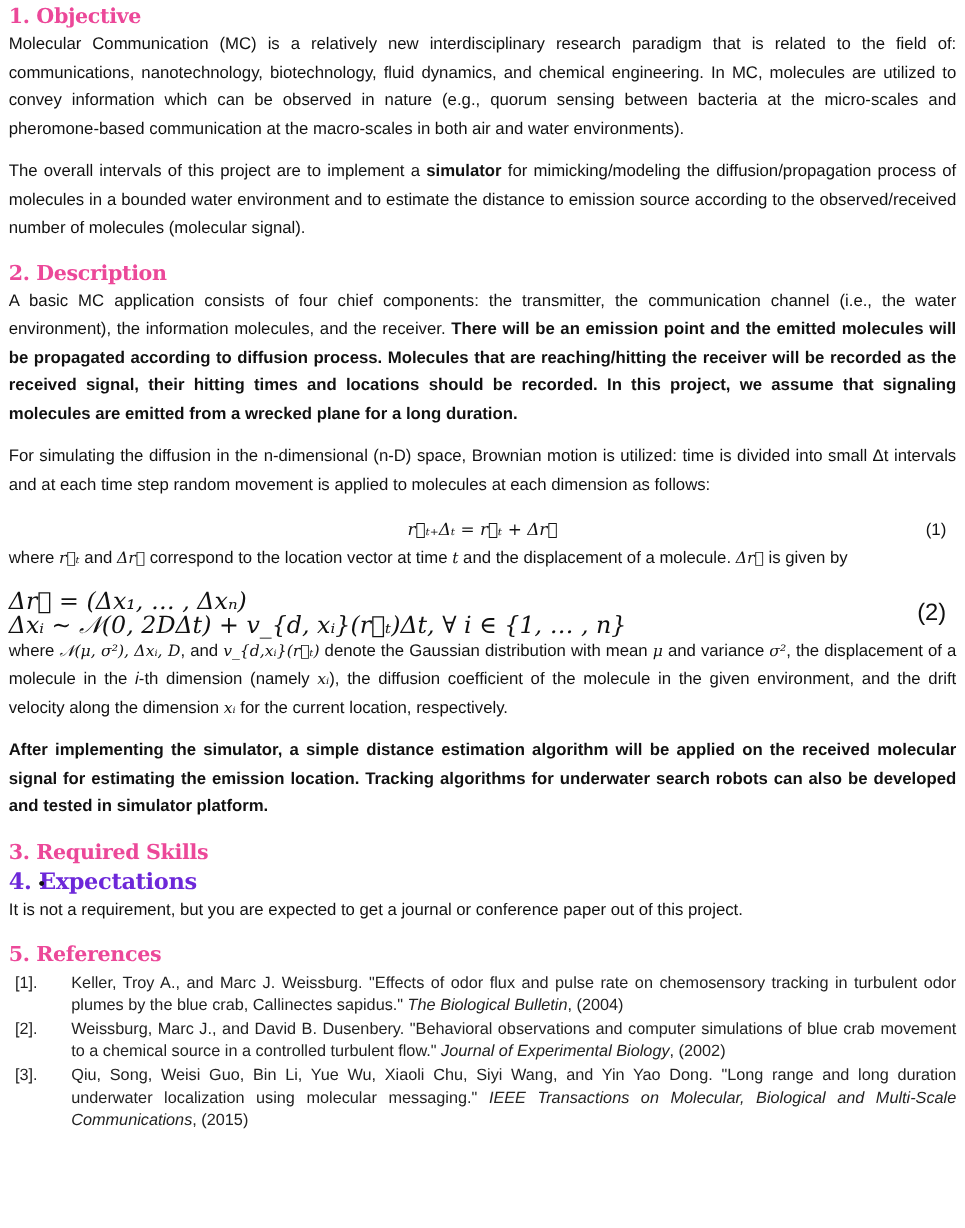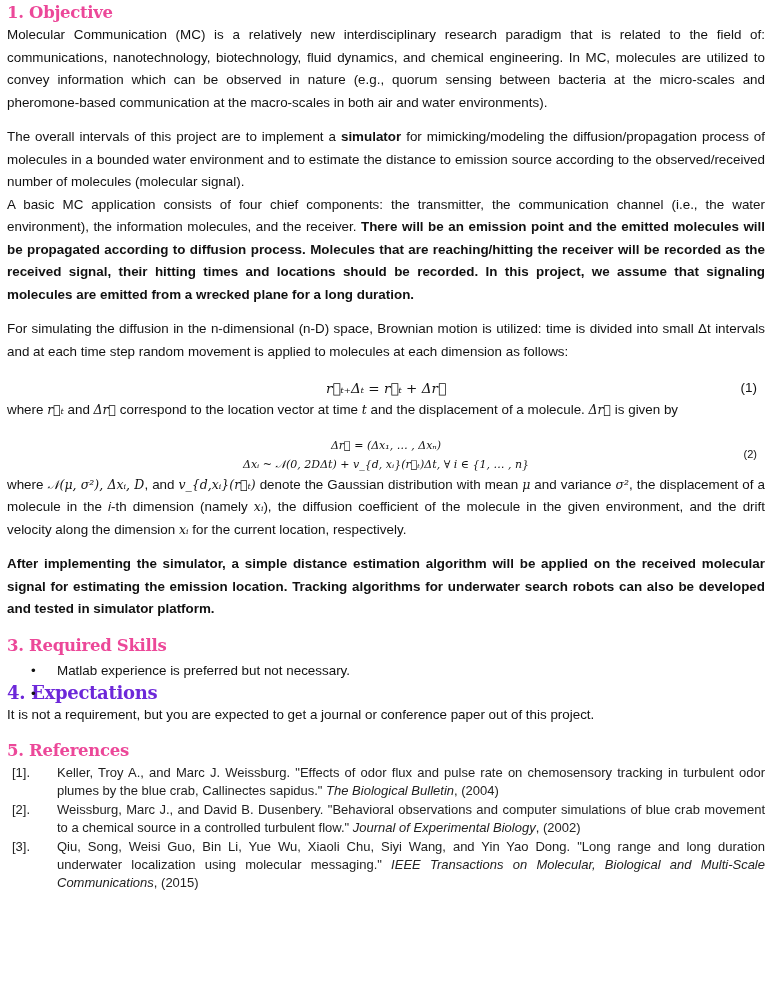--- a/index.html
+++ b/index.html
@@ -12,61 +12,62 @@
   .h {
     font-family: "DejaVu Serif", "Liberation Serif", serif;
     font-weight: bold; color: #ec4899; font-size: 16.5px; margin: 0; line-height: 22px;
     letter-spacing: -0.3px;
   }
   .h.dark { color: #6d28d9; font-size: 18px; }
   p { margin: 0; text-align: justify; line-height: 22.5px; }
   .mt { margin-top: 12px; }
   .eq { position: relative; height: 22px; line-height: 22px; text-align: center; font-family: "DejaVu Serif", serif; font-style: italic; font-size: 13.5px; }
   .eqnum { position: absolute; right: 8px; top: 0; font-style: normal; font-family: "Liberation Sans", sans-serif; }
-  .eq2 { position: relative; height: 38px; text-align: center; font-family: "DejaVu Serif", serif; font-style: italic; font-size: 11px; line-height: 19px; }
+  .eq2 { position: relative; height: 38px; font-family: "DejaVu Serif", serif; font-style: italic; font-size: 19px; line-height: 19px; }
   .eq2 .eqnum { top: 9px; }
   .m { font-family: "DejaVu Serif", serif; font-style: italic; font-size: 12.5px; }
   ul { margin: 2px 0 0 0; padding: 0; list-style: none; }
   ul li { position: relative; padding-left: 50px; line-height: 23px; }
   ul li .bullet { position: absolute; left: 24px; top: 0; }
   .refs { margin-top: 2px; font-family: "Liberation Sans", sans-serif; font-size: 13px; color: #222; }
   .ref { position: relative; padding-left: 50px; line-height: 18px; margin-bottom: 1px; text-align: justify; }
   .ref .num { position: absolute; left: 5px; top: 0; }
   i { font-style: italic; }
 </style>
 </head>
 <body>
 
 <div class="page">
 
   <h2 class="h" style="margin-top:2px;">1. Objective</h2>
   <p>Molecular Communication (MC) is a relatively new interdisciplinary research paradigm that is related to the field of: communications, nanotechnology, biotechnology, fluid dynamics, and chemical engineering. In MC, molecules are utilized to convey information which can be observed in nature (e.g., quorum sensing between bacteria at the micro-scales and pheromone-based communication at the macro-scales in both air and water environments).</p>
   <p class="mt"><span>The overall intervals of this project are to implement a </span><b>simulator</b><span> for mimicking/modeling the diffusion/propagation process of molecules in a bounded water environment and to estimate the distance to emission source according to the observed/received number of molecules (molecular signal).</span></p>
 
+  <h2 class="h" style="margin-top:14px;">2. Description</h2>
   <p><span>A basic MC application consists of four chief components: the transmitter, the communication channel (i.e., the water environment), the information molecules, and the receiver. </span><b>There will be an emission point and the emitted molecules will be propagated according to diffusion process. Molecules that are reaching/hitting the receiver will be recorded as the received signal, their hitting times and locations should be recorded. In this project, we assume that signaling molecules are emitted from a wrecked plane for a long duration.</b></p>
   <p class="mt">For simulating the diffusion in the n-dimensional (n-D) space, Brownian motion is utilized: time is divided into small Δt intervals and at each time step random movement is applied to molecules at each dimension as follows:</p>
 
   <div class="eq" style="margin-top:14px;">
     <span>r⃗ₜ₊Δₜ = r⃗ₜ + Δr⃗</span>
     <span class="eqnum">(1)</span>
   </div>
   <p><span>where </span><span class="m">r⃗ₜ</span><span> and </span><span class="m">Δr⃗</span><span> correspond to the location vector at time </span><span class="m">t</span><span> and the displacement of a molecule. </span><span class="m">Δr⃗</span><span> is given by</span></p>
 
   <div class="eq2" style="margin-top:14px;">
     <div>Δr⃗ = (Δx₁, … , Δxₙ)</div>
     <div>Δxᵢ ~ 𝒩(0, 2DΔt) + v_{d, xᵢ}(r⃗ₜ)Δt,  ∀ i ∈ {1, … , n}</div>
     <span class="eqnum">(2)</span>
   </div>
   <p><span>where </span><span class="m">𝒩(μ, σ²), Δxᵢ, D</span><span>, and </span><span class="m">v_{d,xᵢ}(r⃗ₜ)</span><span> denote the Gaussian distribution with mean </span><span class="m">μ</span><span> and variance </span><span class="m">σ²</span><span>, the displacement of a molecule in the </span><i>i</i><span>-th dimension (namely </span><span class="m">xᵢ</span><span>), the diffusion coefficient of the molecule in the given environment, and the drift velocity along the dimension </span><span class="m">xᵢ</span><span> for the current location, respectively.</span></p>
 
   <p class="mt"><b>After implementing the simulator, a simple distance estimation algorithm will be applied on the received molecular signal for estimating the emission location. Tracking algorithms for underwater search robots can also be developed and tested in simulator platform.</b></p>
 
   <h2 class="h" style="margin-top:14px;">3. Required Skills</h2>
   <ul>
-    <li><span class="bullet">•</span><span>Matlab experience is preferred but not necessary.</span></li>
+    <li><span class="bullet">•</span></li>
     <li><span class="bullet">•</span></li>
   </ul>
 
   <h2 class="h dark" style="margin-top:0px;">4. Expectations</h2>
   <p>It is not a requirement, but you are expected to get a journal or conference paper out of this project.</p>
 
   <h2 class="h" style="margin-top:14px;">5. References</h2>
   <div class="refs">
     <div class="ref">
       <span class="num">[1].</span>

